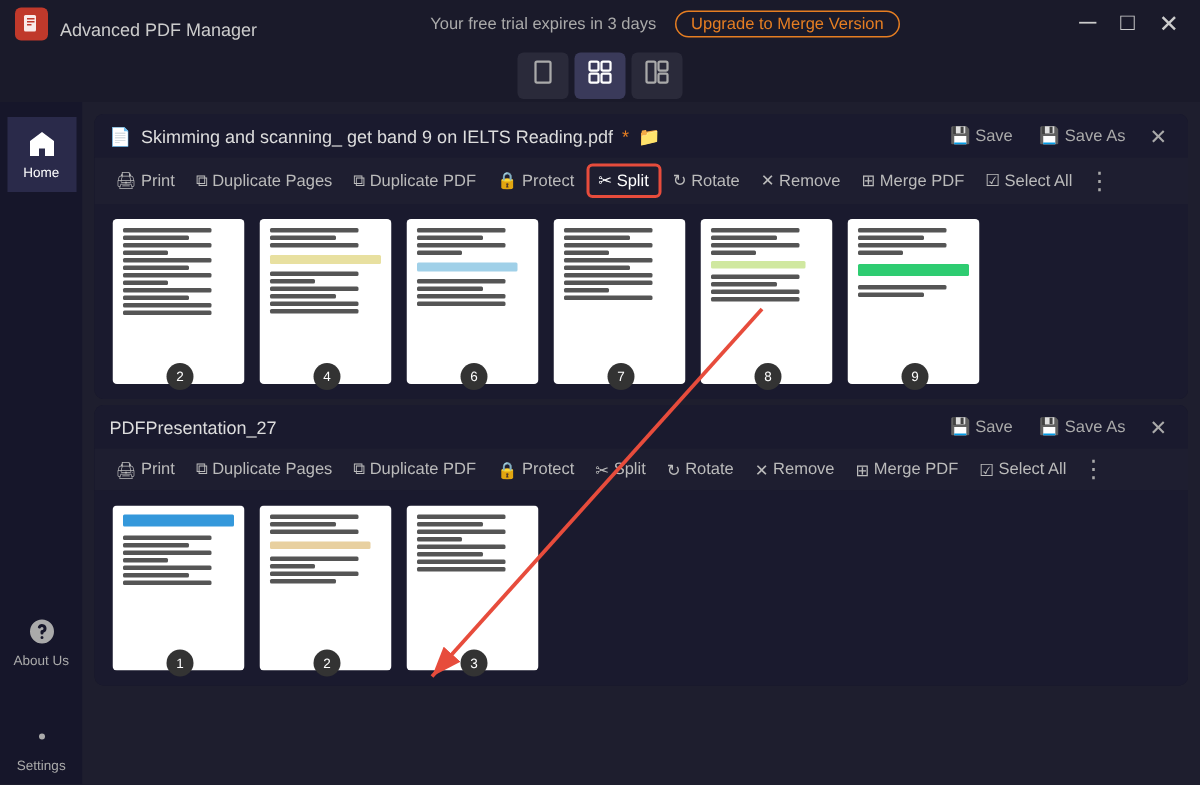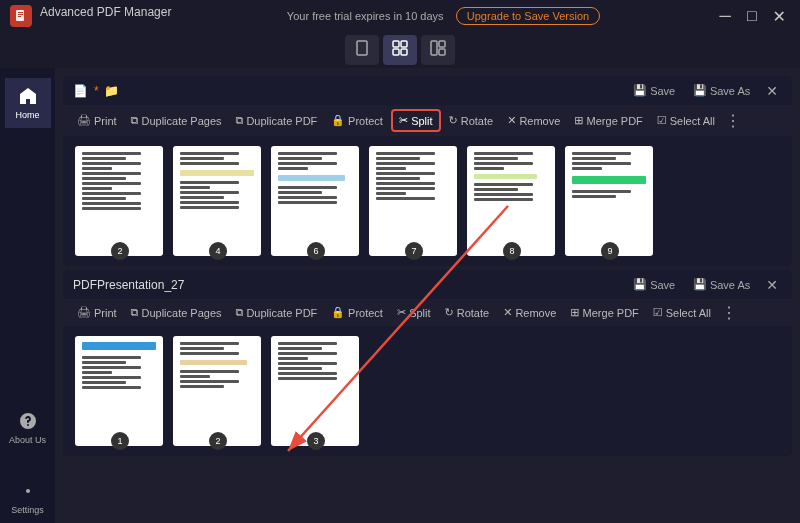--- a/index.html
+++ b/index.html
@@ -19,21 +19,21 @@
       background: #1a1a2a;
       display: flex;
       align-items: center;
       justify-content: space-between;
       padding: 4px 10px;
       height: 32px;
       flex-shrink: 0;
     }
     .titlebar-left {
       display: flex;
-      align-items: flex-start;
+      align-items: flex-end;
       gap: 8px;
     }
     .app-icon {
       width: 22px;
       height: 22px;
       background: #c0392b;
       border-radius: 4px;
       display: flex;
       align-items: center;
       justify-content: center;
@@ -333,23 +333,23 @@
       <svg width="14" height="14" viewBox="0 0 14 14">
           <rect x="2" y="1" width="8" height="11" rx="1" fill="white" opacity="0.9"></rect>
           <rect x="4" y="3" width="5" height="1" fill="#c0392b"></rect>
           <rect x="4" y="5" width="5" height="1" fill="#c0392b"></rect>
           <rect x="4" y="7" width="3" height="1" fill="#c0392b"></rect>
         </svg>
     </div>
     <span class="titlebar-title">Advanced PDF Manager</span>
   </div>
   <div class="titlebar-center">
-    <span>Your free trial expires in 10 days</span>
+    <span>Your free trial expires in 3 days</span>
     &nbsp;&nbsp;
-    <button class="upgrade-btn">Upgrade to Save Version</button>
+    <button class="upgrade-btn">Upgrade to Merge Version</button>
   </div>
   <div class="titlebar-right">
     <span class="win-btn">─</span>
     <span class="win-btn">□</span>
     <span class="win-btn">✕</span>
   </div>
 </div>
 
 <div class="view-toolbar">
   <button class="view-btn">
@@ -399,20 +399,21 @@
   </div>
 
   <div class="content">
 
     <div class="pdf-sections-wrapper">
 
       <div class="pdf-section">
         <div class="pdf-header">
           <div class="pdf-title">
             <span>📄</span>
+            <span>Skimming and scanning_ get band 9 on IELTS Reading.pdf</span>
             <span class="pdf-unsaved">*</span>
             <span style="color:#aaa;">📁</span>
           </div>
           <div class="pdf-actions">
             <button class="pdf-action-btn">
               <span>💾</span>
               <span>Save</span>
             </button>
             <button class="pdf-action-btn">
               <span>💾</span>

